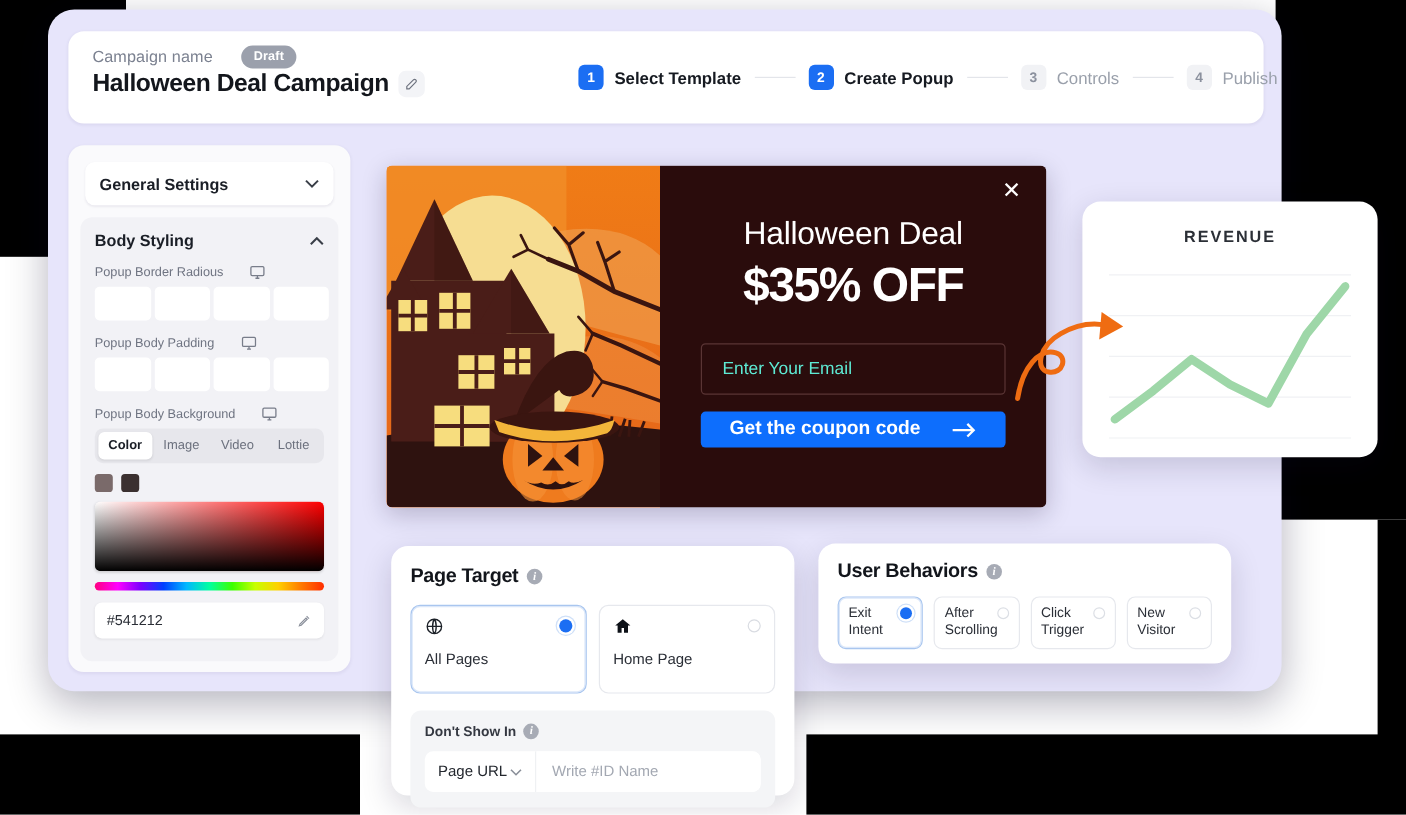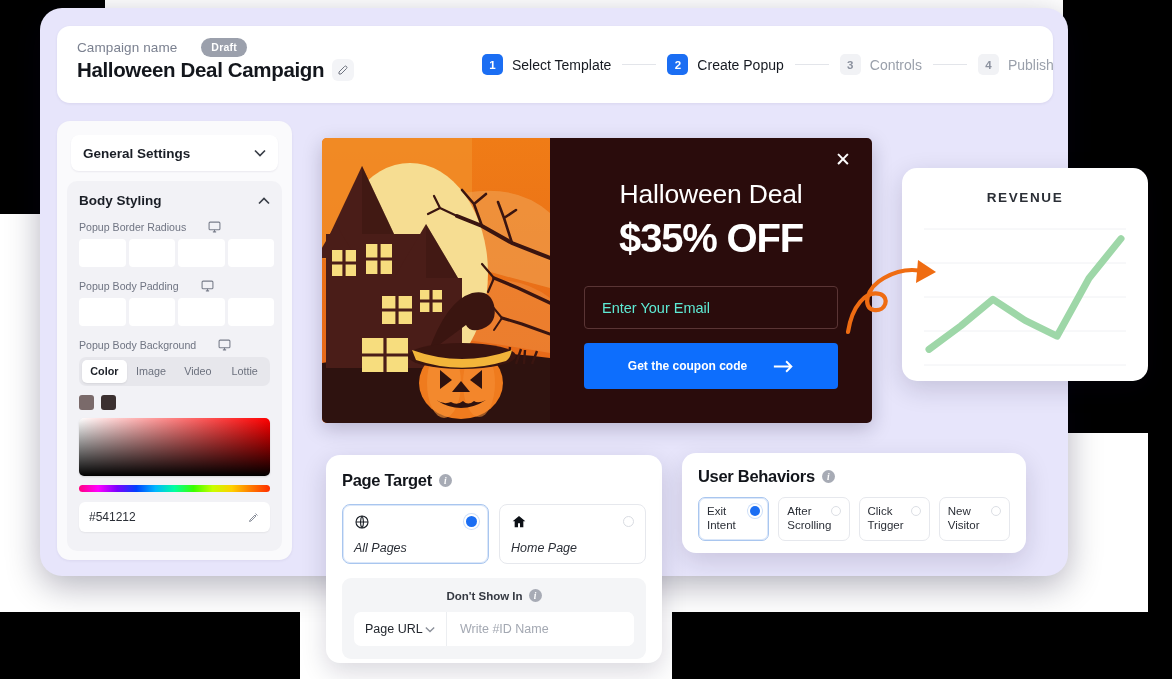--- a/index.html
+++ b/index.html
@@ -49,21 +49,21 @@
 
   
   #steps { position: absolute; left: 425px; top: 0; height: 77px; display: flex; align-items: center; gap: 0; }
   .step { display: flex; align-items: center; gap: 9px; }
   .step-num {
     width: 21px; height: 21px; border-radius: 5px; font-size: 11.5px; font-weight: 700;
     display: flex; align-items: center; justify-content: center;
   }
   .step.active .step-num { background: #1b6ef3; color: #fff; }
   .step.idle .step-num { background: #f1f2f5; color: #8b919e; }
-  .step-label { font-size: 14px; font-weight: 400; color: #161a21; white-space: nowrap; }
+  .step-label { font-size: 14px; font-weight: 700; color: #161a21; white-space: nowrap; }
   .step.idle .step-label { font-weight: 400; color: #9aa0ab; }
   .step-dash { width: 34px; height: 1.5px; background: #e3e5ea; margin: 0 11px; }
 
   
   #settings-panel {
     position: absolute; left: 57px; top: 121px;
     width: 235px; height: 439px;
     background: #fafafc; border-radius: 13px;
     box-shadow: 0 1px 3px rgba(30,20,70,.06);
     overflow: hidden;
@@ -133,23 +133,23 @@
     color: #fff; font-size: 19px; line-height: 18px; text-align: center; font-weight: 300;
   }
   .pop-h1 { margin-top: 41px; text-align: center; font-size: 26.5px; color: #fff; font-weight: 400; letter-spacing: -.2px; }
   .pop-h2 { margin-top: 6px; text-align: center; font-size: 40px; color: #fff; font-weight: 700; letter-spacing: -1.2px; }
   .pop-input {
     margin-top: 25px; height: 43px; border: 1px solid #5a3535; border-radius: 4px;
     display: flex; align-items: center; padding: 0 17px;
     font-size: 14.5px; color: #5eead4;
   }
   .pop-btn {
-    margin-top: 14px; height: 46px; background: #0d6efd; border-radius: 4px;
+    margin-top: 14px; height: 30px; background: #0d6efd; border-radius: 4px;
     display: flex; align-items: center; justify-content: center; gap: 26px;
-    color: #fff; font-size: 12px; font-weight: 700;
+    color: #fff; font-size: 16px; font-weight: 700;
   }
 
   
   #revenue-card {
     position: absolute; left: 902px; top: 168px;
     width: 246px; height: 213px;
     background: #fff; border-radius: 15px;
     box-shadow: 0 8px 26px rgba(20,10,50,.16);
     padding: 22px 22px 0;
     text-align: center;
@@ -169,34 +169,34 @@
   }
   .card-h { display: flex; align-items: center; gap: 7px; }
   .card-h-title { font-size: 16.5px; font-weight: 700; color: #12151b; letter-spacing: -.3px; }
   .info-i {
     width: 13px; height: 13px; border-radius: 50%; background: #a7abb5; color: #fff;
     font-size: 9.5px; font-weight: 700; display: flex; align-items: center; justify-content: center;
     font-style: italic; font-family: "Liberation Serif", serif;
   }
   .target-row { display: flex; gap: 10px; margin-top: 14px; }
   .target-opt {
-    width: 148px; height: 60px; border: 1px solid #e6e8ed; border-radius: 8px;
-    padding: 9px 11px 0; position: relative; font-style: italic;
+    width: 148px; height: 74px; border: 1px solid #e6e8ed; border-radius: 8px;
+    padding: 9px 11px 0; position: relative;
   }
   .target-opt.sel { border-color: #a9c6ef; box-shadow: 0 0 0 1px #dbe7f9 inset; }
   .target-opt .lbl { font-size: 12.5px; color: #2b2f37; margin-top: 7px; }
   .radio {
     position: absolute; right: 11px; top: 11px; width: 11px; height: 11px;
     border-radius: 50%; border: 1px solid #d9dce2;
   }
   .radio.on { border: none; background: #1b6ef3; box-shadow: 0 0 0 2px #fff, 0 0 0 3px #cfe0f8; }
   .dontshow {
     margin-top: 14px; background: #f4f5f7; border-radius: 9px; padding: 11px 12px 13px;
   }
-  .ds-lbl { display: flex; align-items: center; gap: 6px; justify-content: center; }
+  .ds-lbl { display: flex; align-items: center; gap: 6px; }
   .ds-lbl span { font-size: 11.5px; font-weight: 700; color: #343841; }
   .ds-inputs { display: flex; margin-top: 10px; background: #fff; border-radius: 7px; overflow: hidden; height: 34px; }
   .ds-sel {
     width: 104px; display: flex; align-items: center; justify-content: space-between;
     padding: 0 11px; font-size: 12.5px; color: #23272e; border-right: 1px solid #eceef1;
   }
   .ds-inputs input {
     flex: 1; border: none; outline: none; padding: 0 13px; font-size: 12.5px;
     color: #23272e; font-family: inherit;
   }

